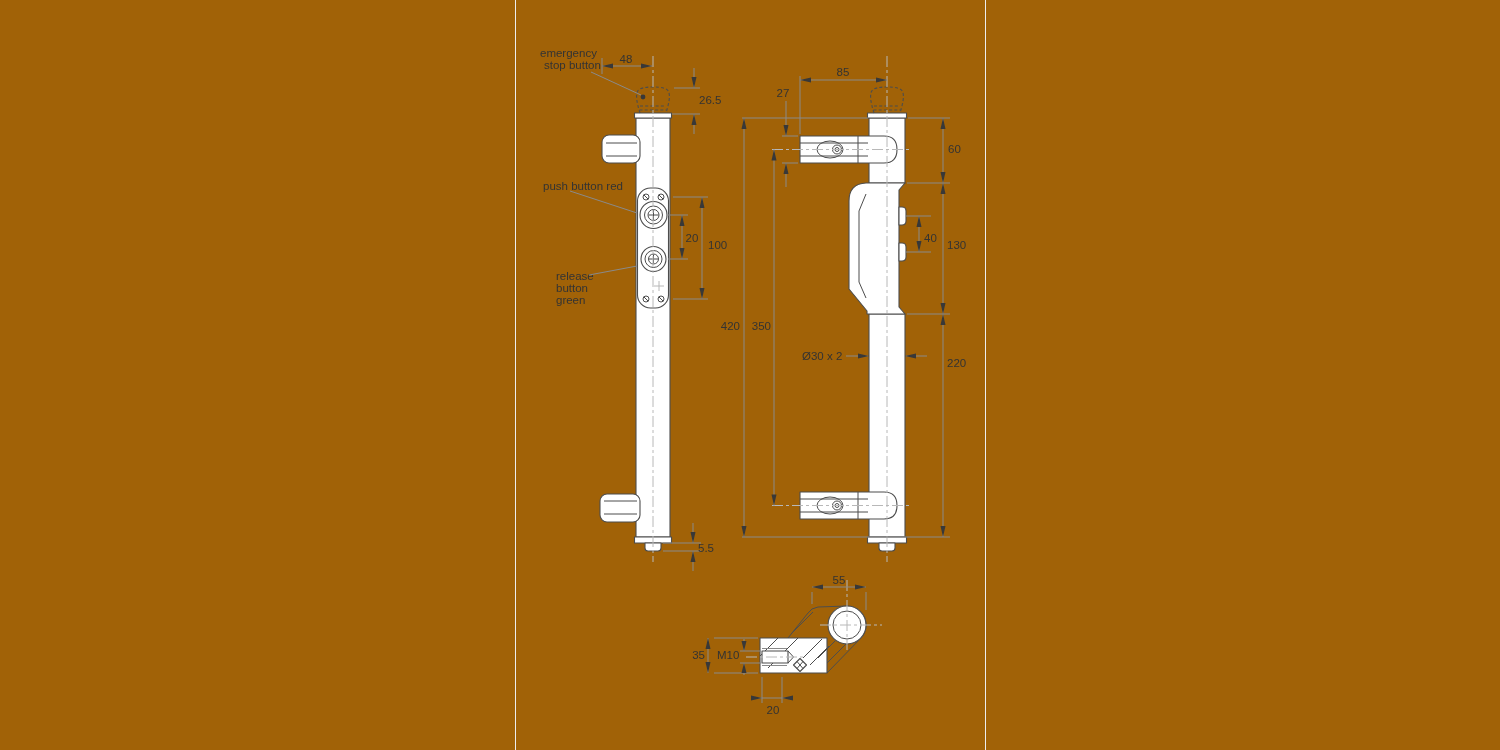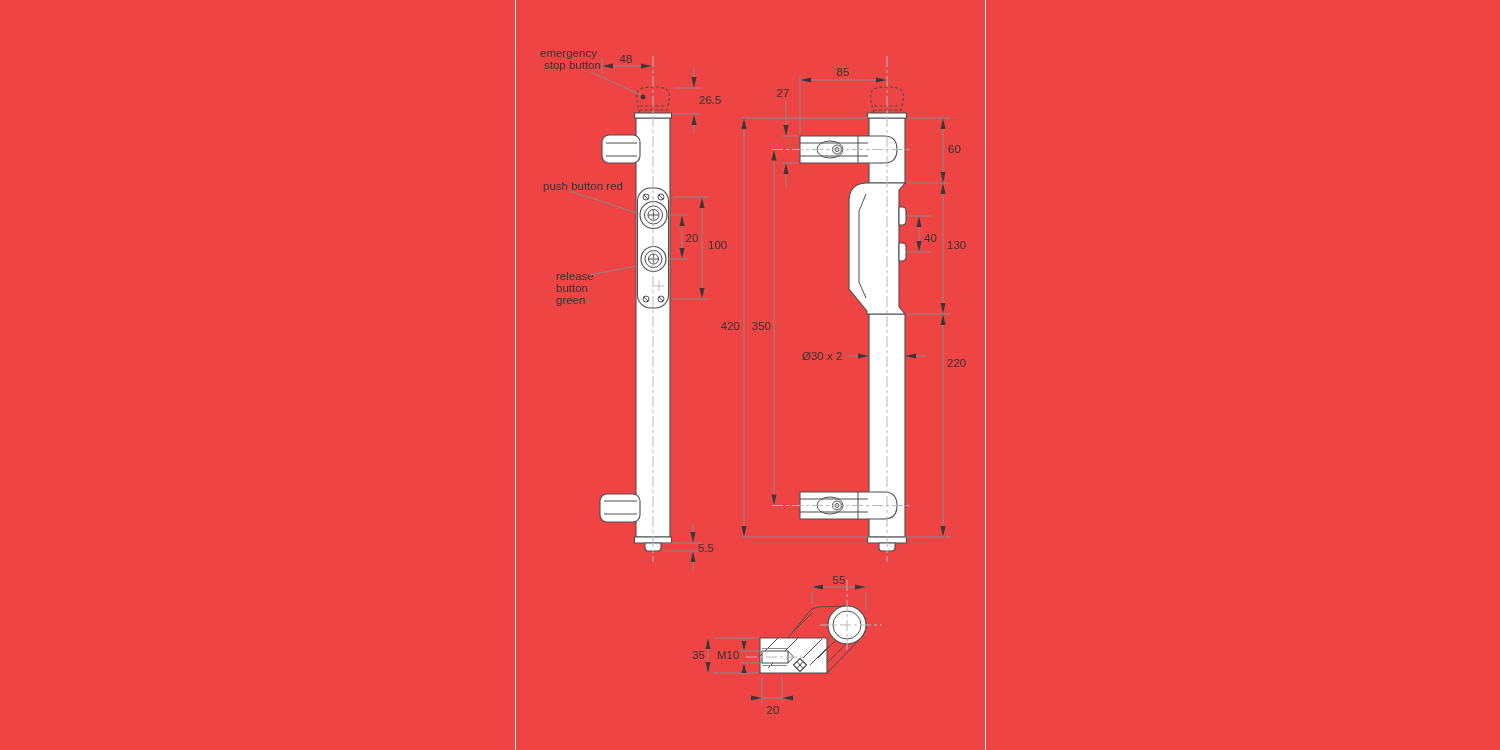--- a/index.html
+++ b/index.html
@@ -1,16 +1,16 @@
 <!DOCTYPE html>
 <html><head>
 <meta charset="utf-8">
 <style>
   html,body{margin:0;padding:0;background:#fff;}
-  .stage{position:relative;width:1500px;height:750px;background:#ef4444;overflow:hidden;}
+  .stage{position:relative;width:1500px;height:750px;background:#a16207;overflow:hidden;}
   svg{display:block;}
   .part{fill:#fff;stroke:#4d4d4d;stroke-width:1.1;stroke-linejoin:round;}
   .thin{fill:none;stroke:#4d4d4d;stroke-width:1;}
   .dash{fill:none;stroke:#4d4d4d;stroke-width:1.1;stroke-dasharray:3 2.2;}
   .dim{fill:none;stroke:#8a8a8a;stroke-width:1;}
   .cl{fill:none;stroke:#b8b8b8;stroke-width:1;stroke-dasharray:11 3 3 3;}
   .arw{fill:#383838;stroke:none;}
   .lbl{font-family:"Liberation Sans",sans-serif;font-size:11.5px;fill:#333;}
   .frame{stroke:#ededed;stroke-width:1;}
 </style>

